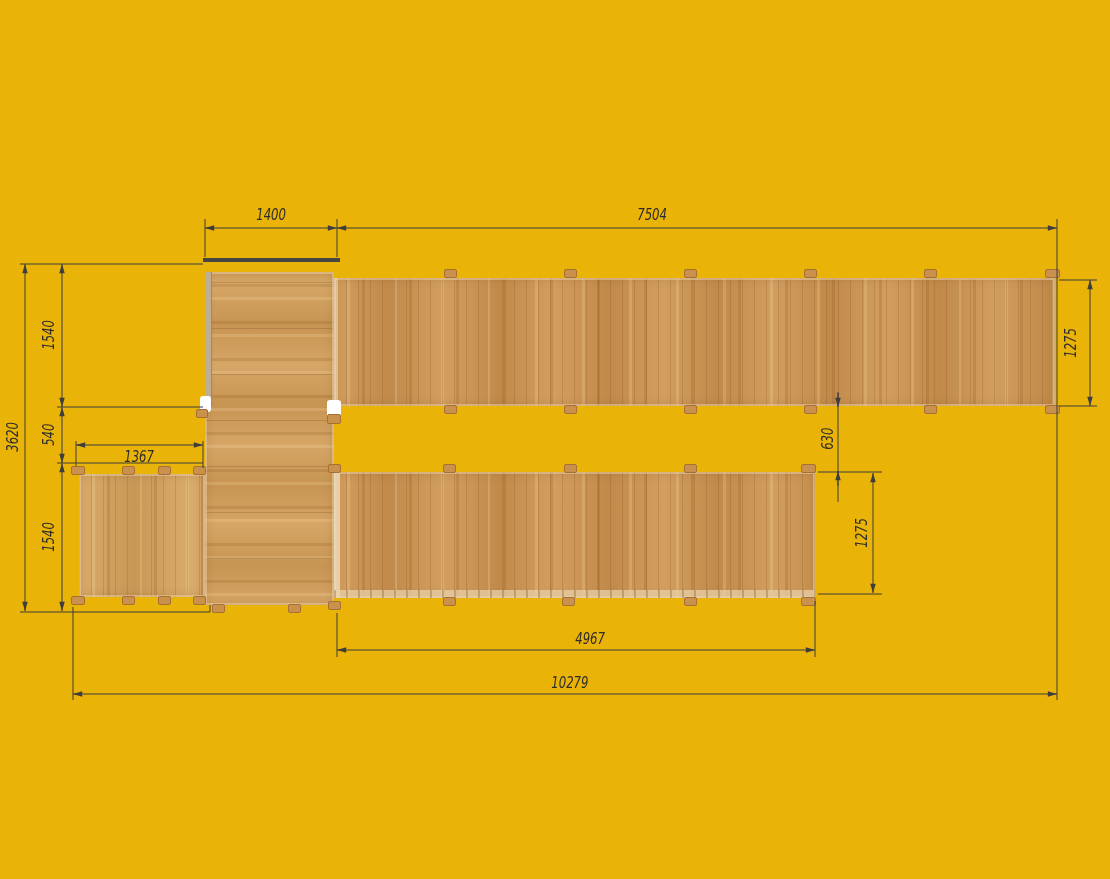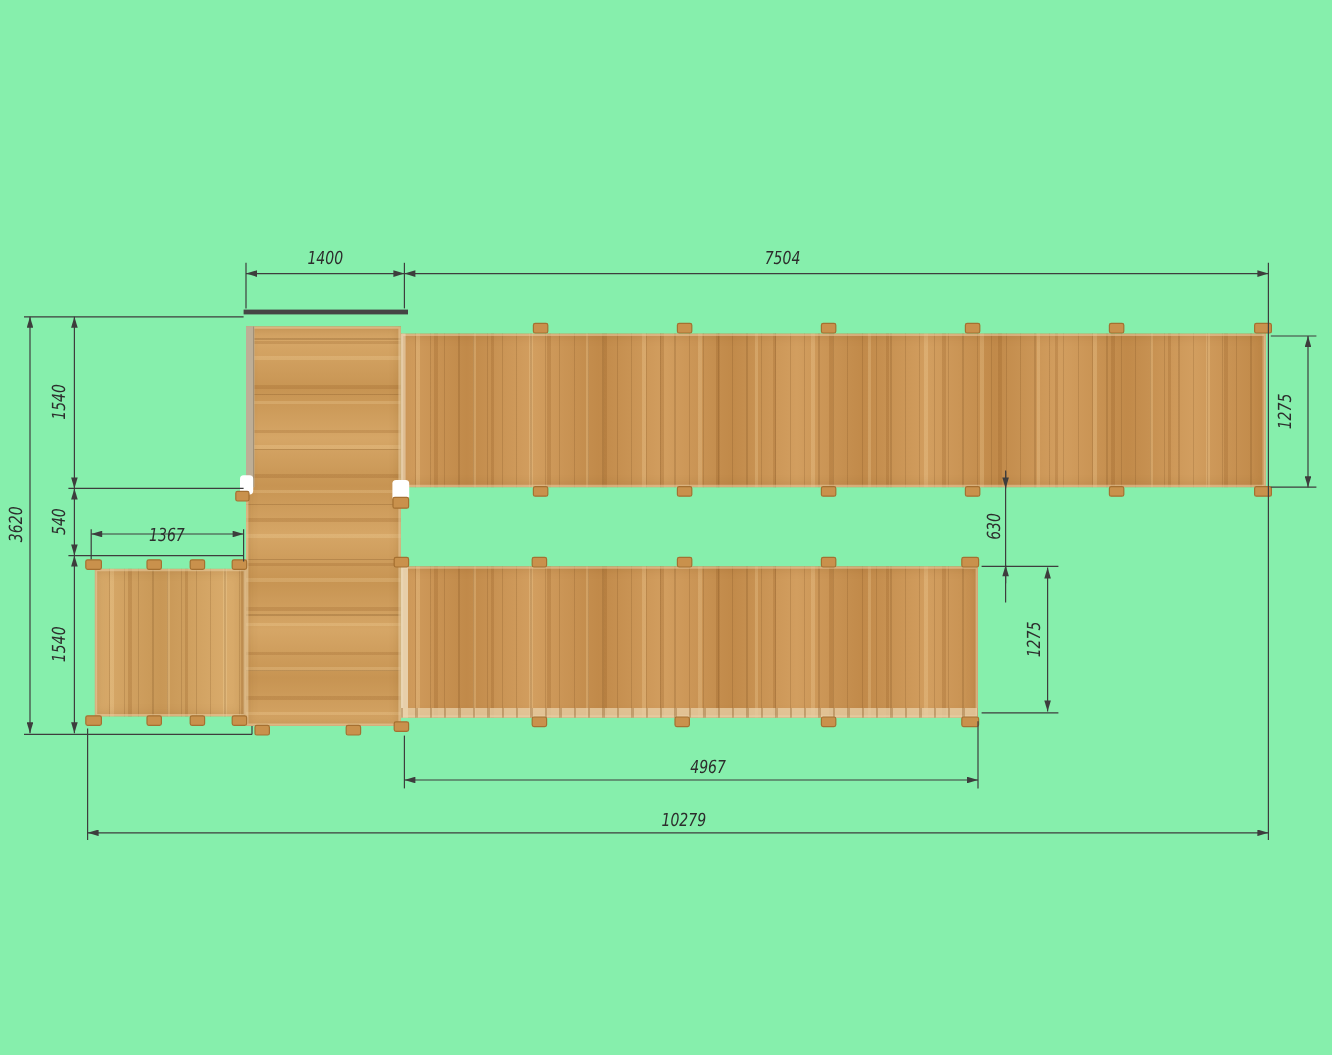--- a/index.html
+++ b/index.html
@@ -1,16 +1,16 @@
 <!DOCTYPE html>
 <html><head>
 <meta charset="utf-8">
 <style>
   html,body{margin:0;padding:0;background:#ffffff;}
-  .canvas{position:relative;width:1110px;height:879px;background:#86efac;overflow:hidden;
+  .canvas{position:relative;width:1110px;height:879px;background:#eab308;overflow:hidden;
           font-family:"DejaVu Sans",sans-serif;}
   
   .wood{position:absolute;
         box-shadow:inset 0 0 0 2px rgba(236,210,166,.55), inset 0 0 10px rgba(110,65,18,.28);}
   .grain-v{
     background-color:#cc9350;
     background-image:
       repeating-linear-gradient(90deg, rgba(92,52,12,.16) 0px, rgba(92,52,12,.16) 1px, rgba(0,0,0,0) 1px, rgba(0,0,0,0) 12px),
       repeating-linear-gradient(90deg, rgba(0,0,0,0) 0px, rgba(0,0,0,0) 13px, rgba(255,228,176,.22) 13px, rgba(255,228,176,.22) 16px, rgba(0,0,0,0) 16px, rgba(0,0,0,0) 28px, rgba(139,84,29,.22) 28px, rgba(139,84,29,.22) 31px, rgba(0,0,0,0) 31px, rgba(0,0,0,0) 47px),
       repeating-linear-gradient(90deg, rgba(255,238,205,.12) 0px, rgba(96,56,16,.10) 55px, rgba(255,238,205,.12) 110px);
@@ -152,21 +152,21 @@
   <div class="lbl" style="left:231px;top:206px;">
     <span>1400</span></div>
   <div class="lbl" style="left:612px;top:206px;">
     <span>7504</span></div>
   <div class="lbl rot" style="left:-27px;top:428px;">
     <span>3620</span></div>
   <div class="lbl rot" style="left:9px;top:326px;">
     <span>1540</span></div>
   <div class="lbl rot" style="left:9px;top:426px;">
     <span>540</span></div>
-  <div class="lbl" style="left:99px;top:437px;">
+  <div class="lbl" style="left:99px;top:448px;">
     <span>1367</span></div>
   <div class="lbl rot" style="left:9px;top:528px;">
     <span>1540</span></div>
   <div class="lbl rot" style="left:1031px;top:334px;">
     <span>1275</span></div>
   <div class="lbl rot" style="left:788px;top:430px;">
     <span>630</span></div>
   <div class="lbl rot" style="left:822px;top:524px;">
     <span>1275</span></div>
   <div class="lbl" style="left:550px;top:630px;">

